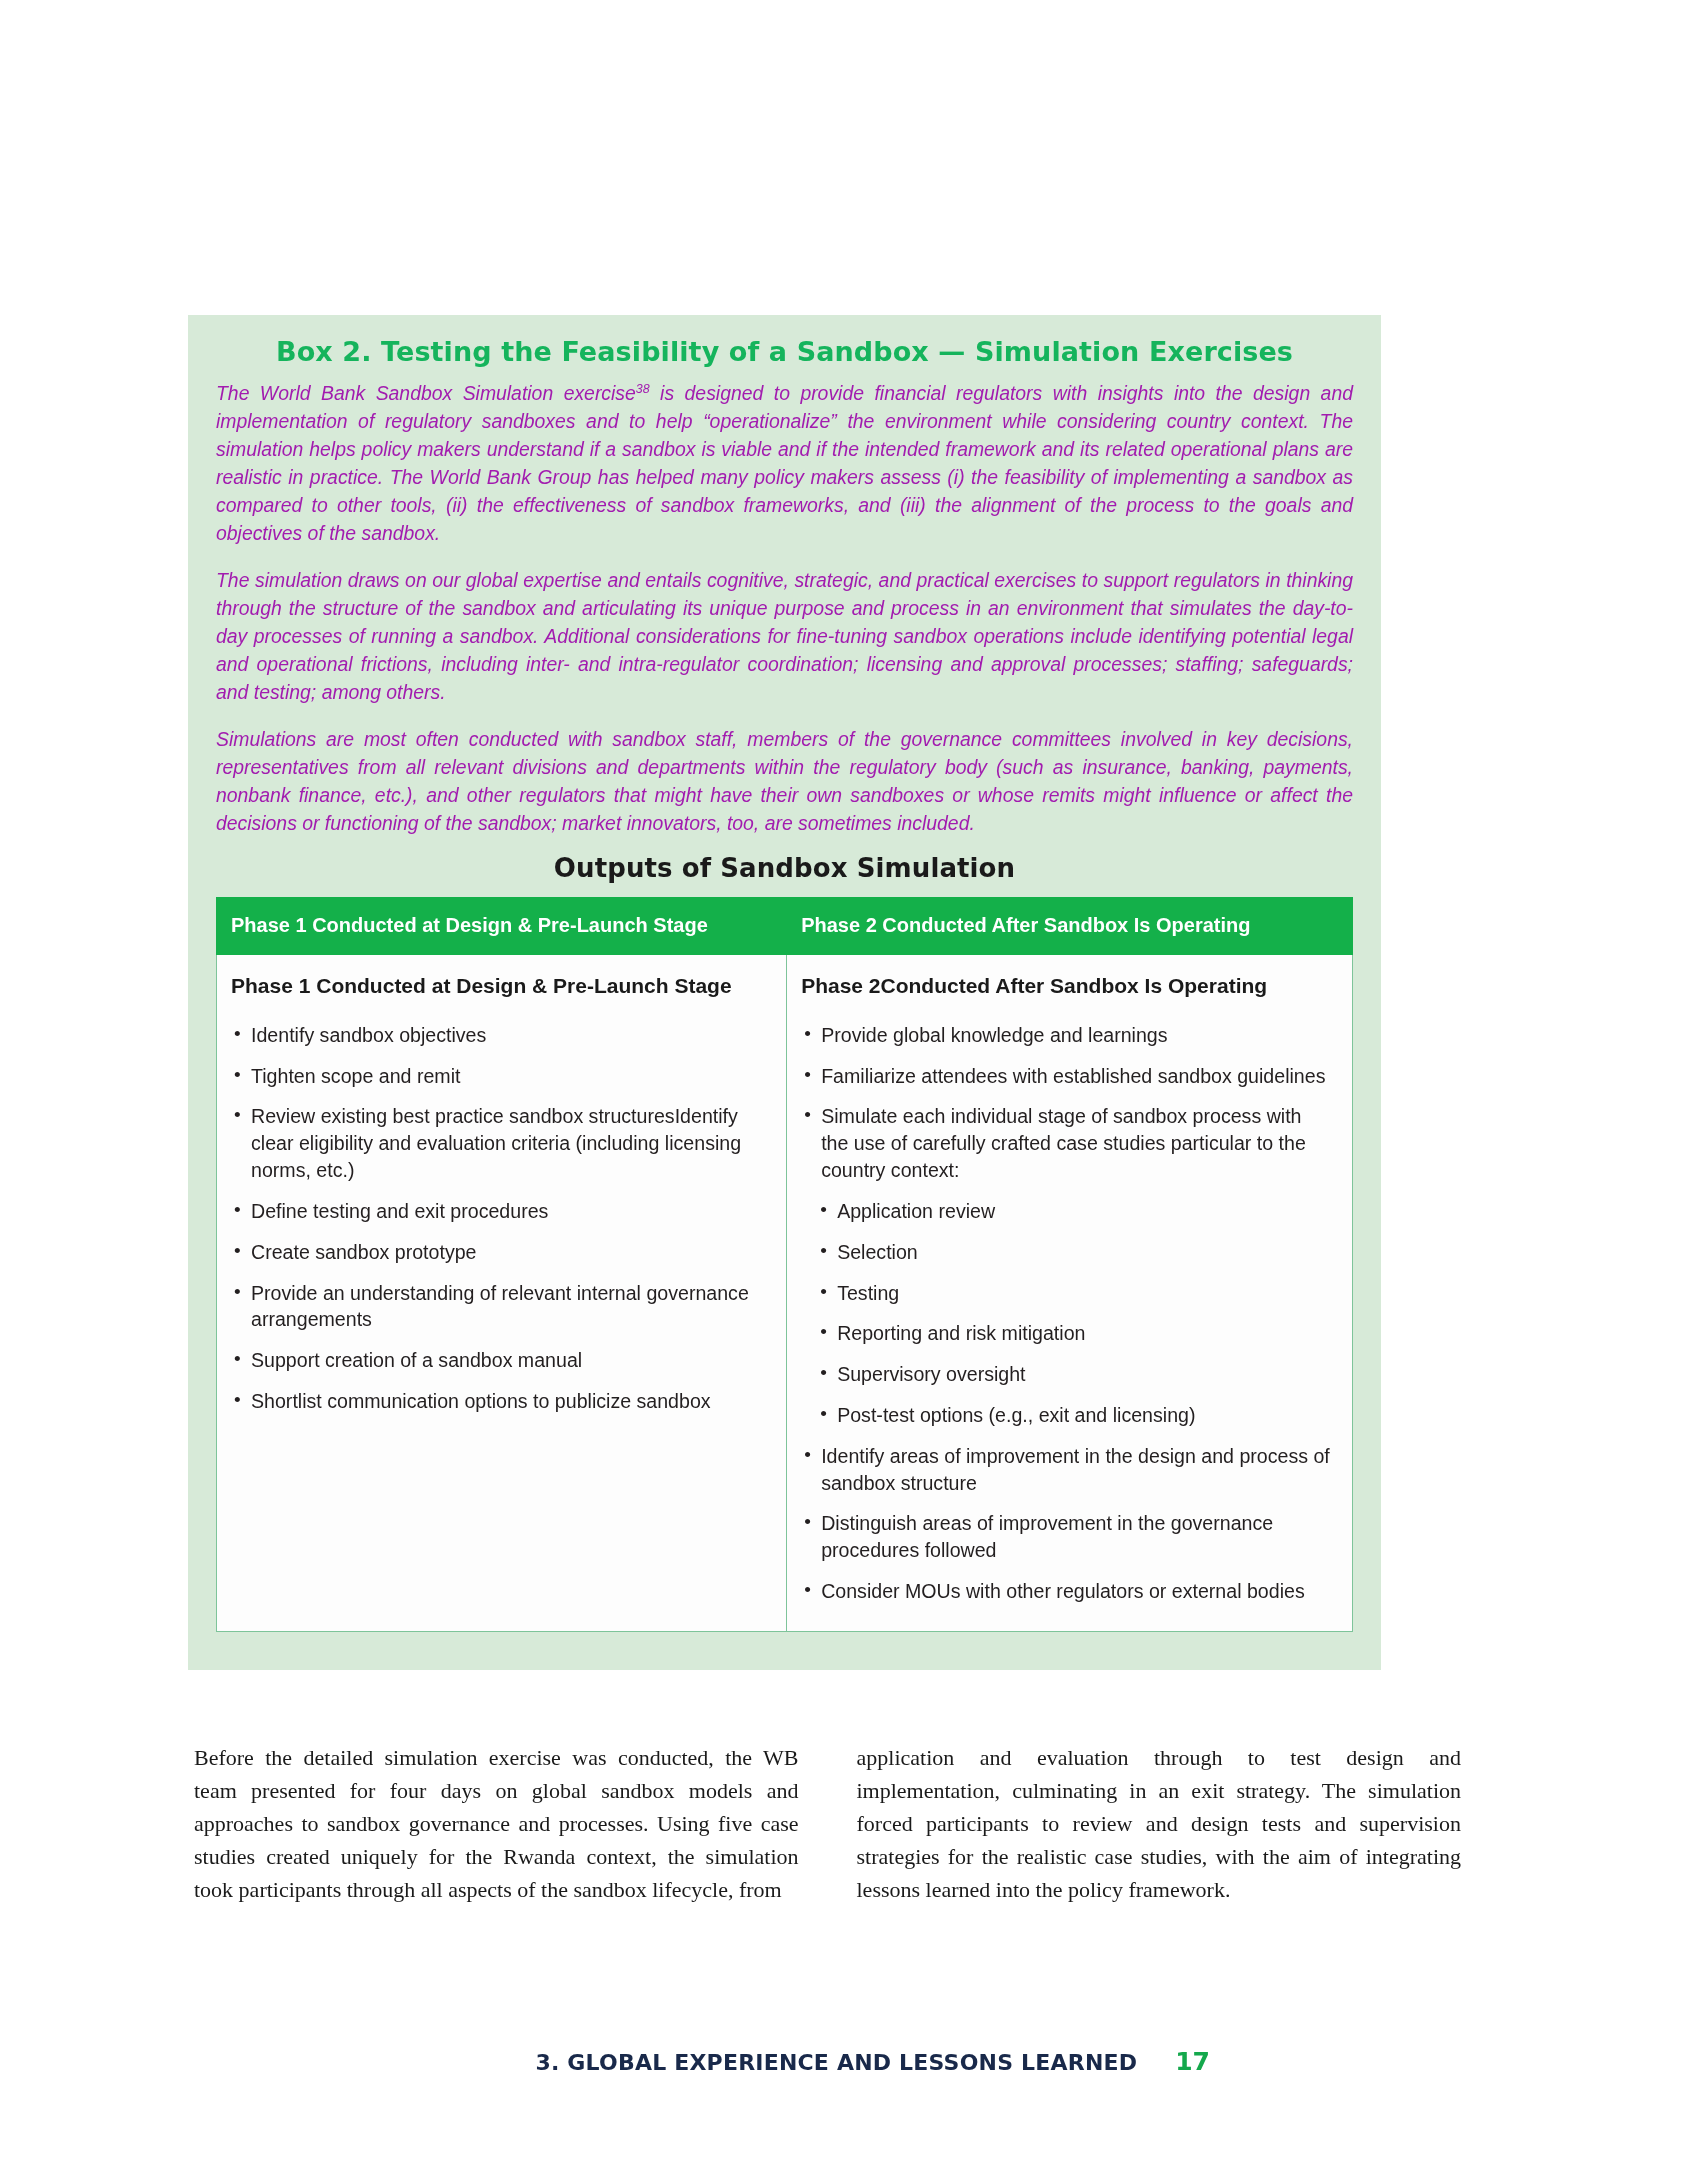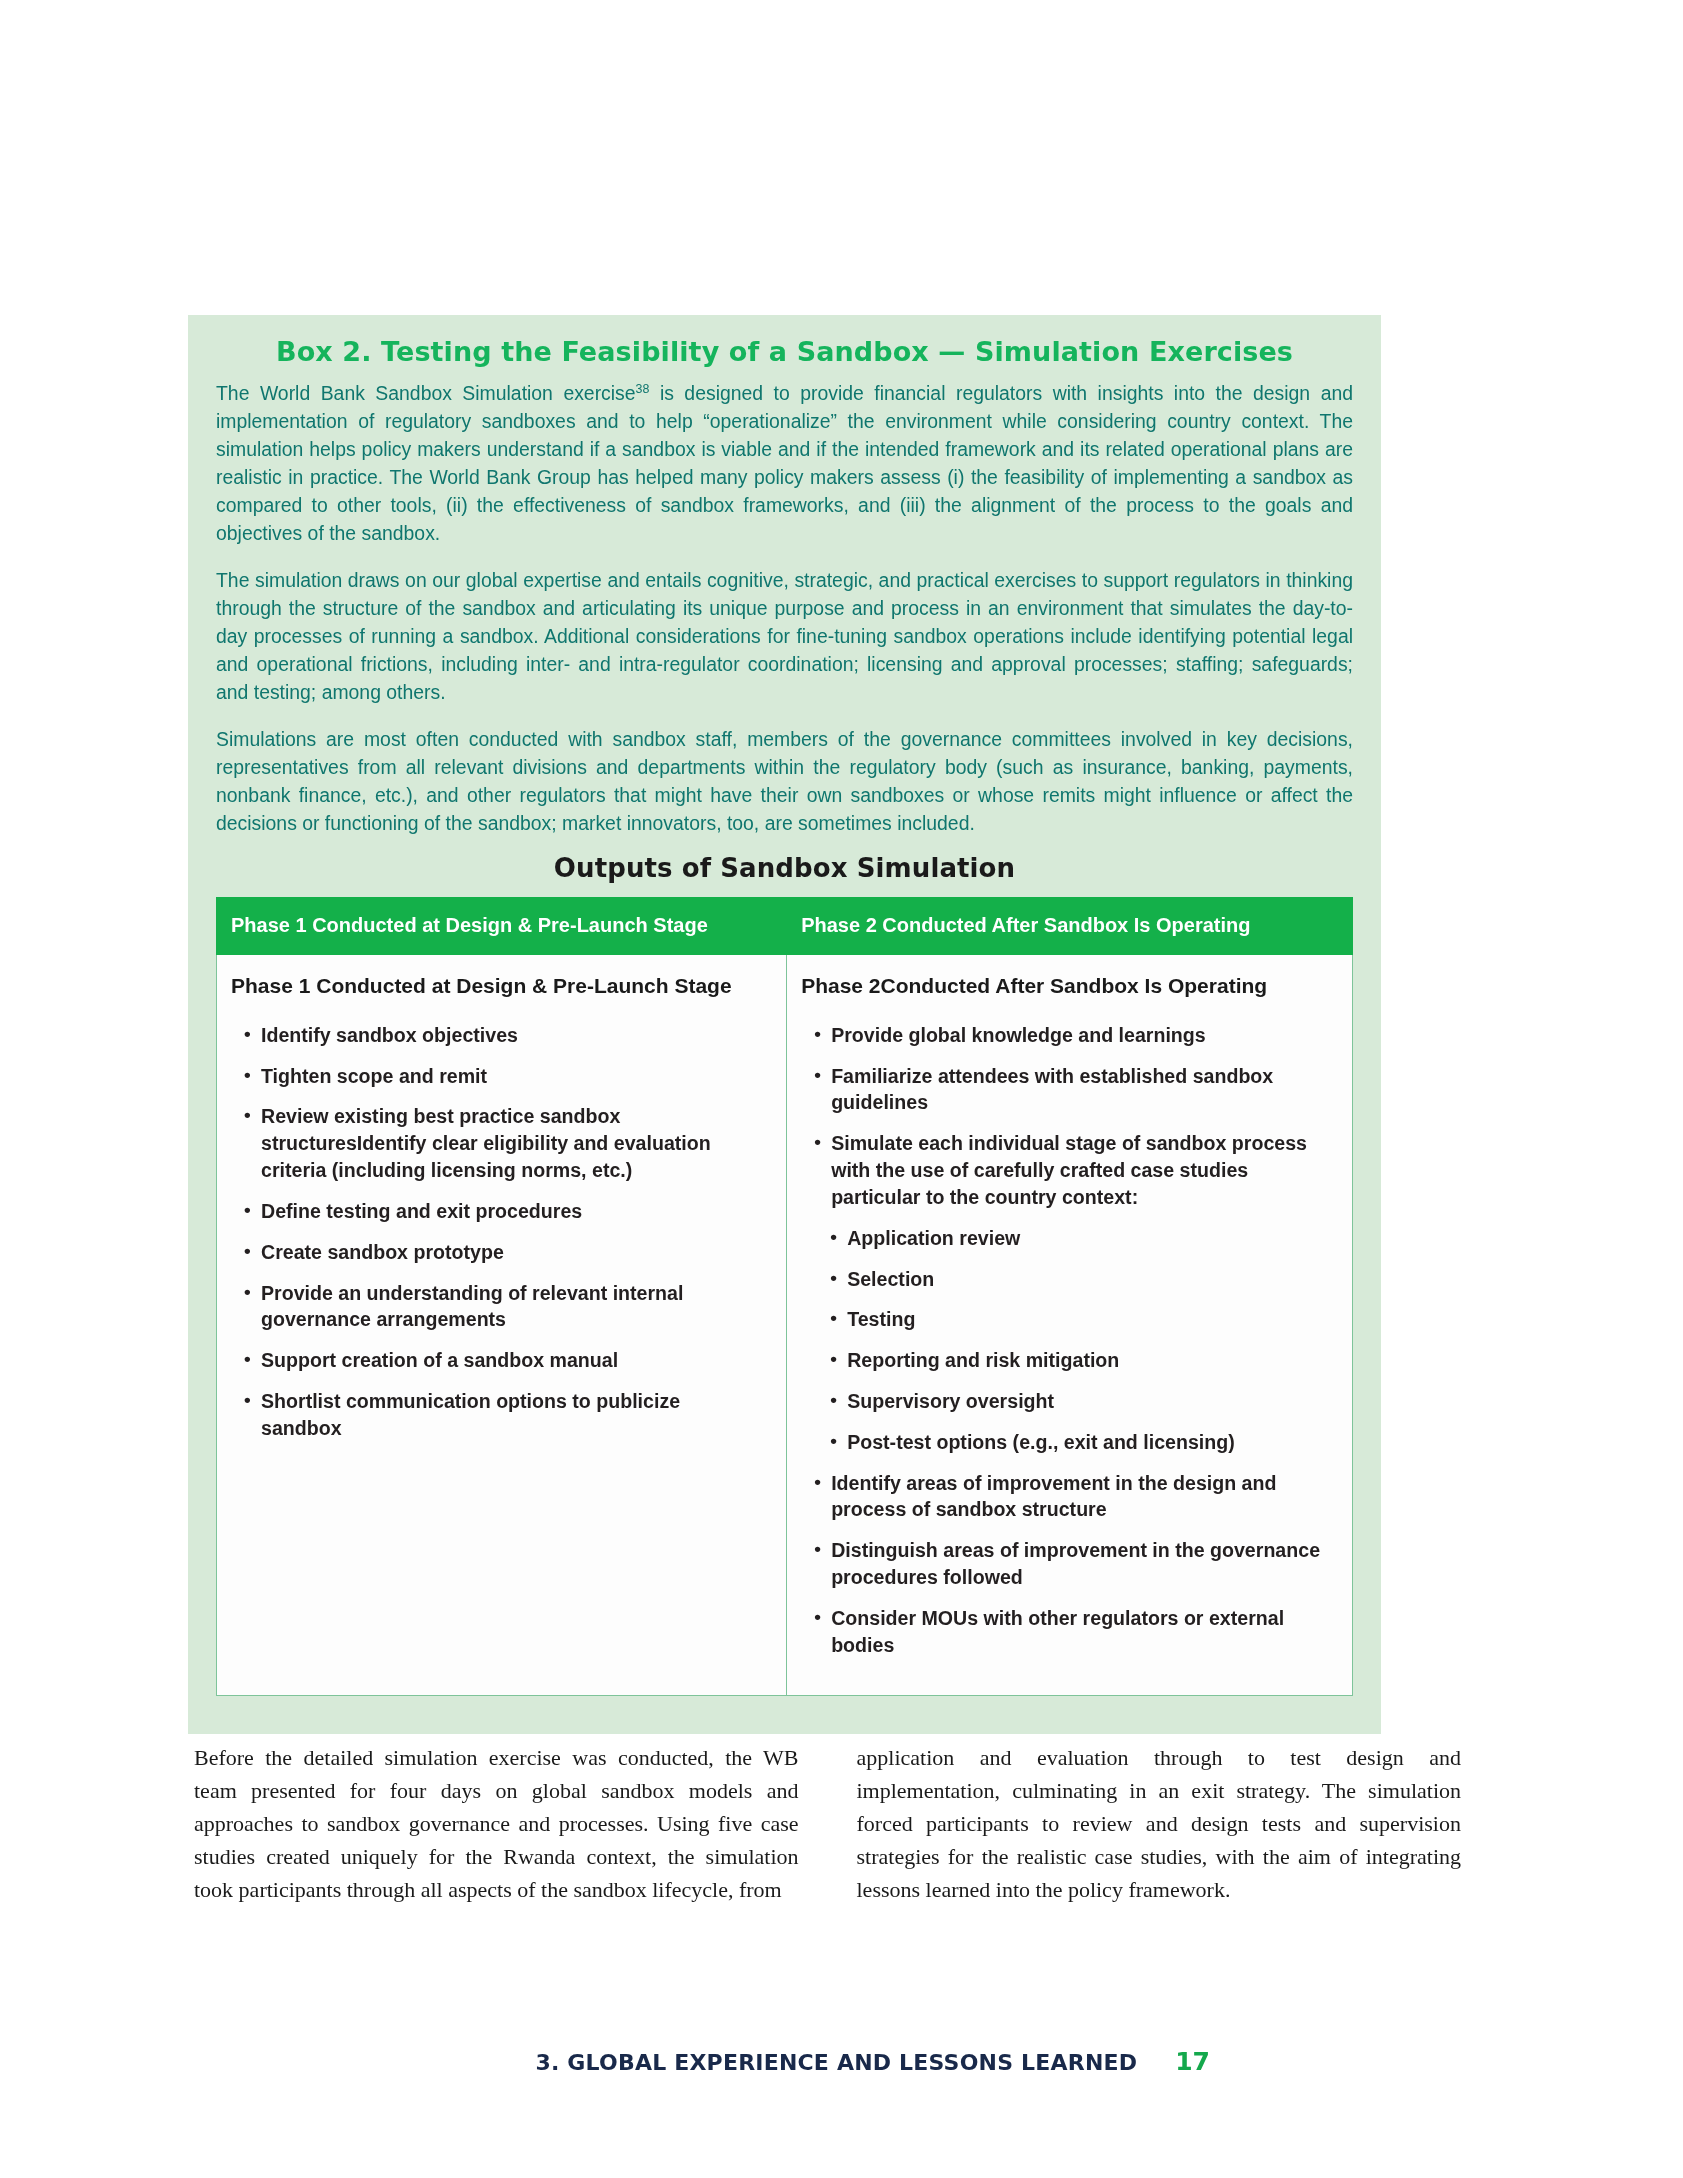--- a/index.html
+++ b/index.html
@@ -42,26 +42,27 @@
     font-family: "DejaVu Sans", sans-serif;
     line-height: 1.2;
   }
 
   .box-body {
     padding: 0 28px 0 28px;
   }
 
   .box-para {
     text-align: justify;
-    color: #0f766e;
+    color: #a21caf;
     font-size: 19.4px;
     line-height: 1.44;
     margin: 0 0 19px 0;
     font-family: "Liberation Sans", sans-serif;
     hyphens: none;
+    font-style: italic;
   }
   .box-para:last-child { margin-bottom: 0; }
 
   sup.fn {
     font-size: 0.64em;
     vertical-align: super;
     line-height: 0;
   }
 
   .outputs-title {
@@ -111,23 +112,22 @@
   .subhead {
     font-weight: bold;
     font-size: 21px;
     color: #1a1a1a;
     margin: 0 0 22px 0;
     line-height: 1.25;
   }
 
   ul.bl {
     list-style: none;
-    margin: 10px;
+    margin: 0;
     padding: 0;
-    font-weight: bold;
   }
   ul.bl > li {
     position: relative;
     padding-left: 20px;
     margin-bottom: 14px;
     line-height: 1.37;
     font-size: 19.6px;
     color: #231f20;
   }
   ul.bl > li:last-child { margin-bottom: 0; }

